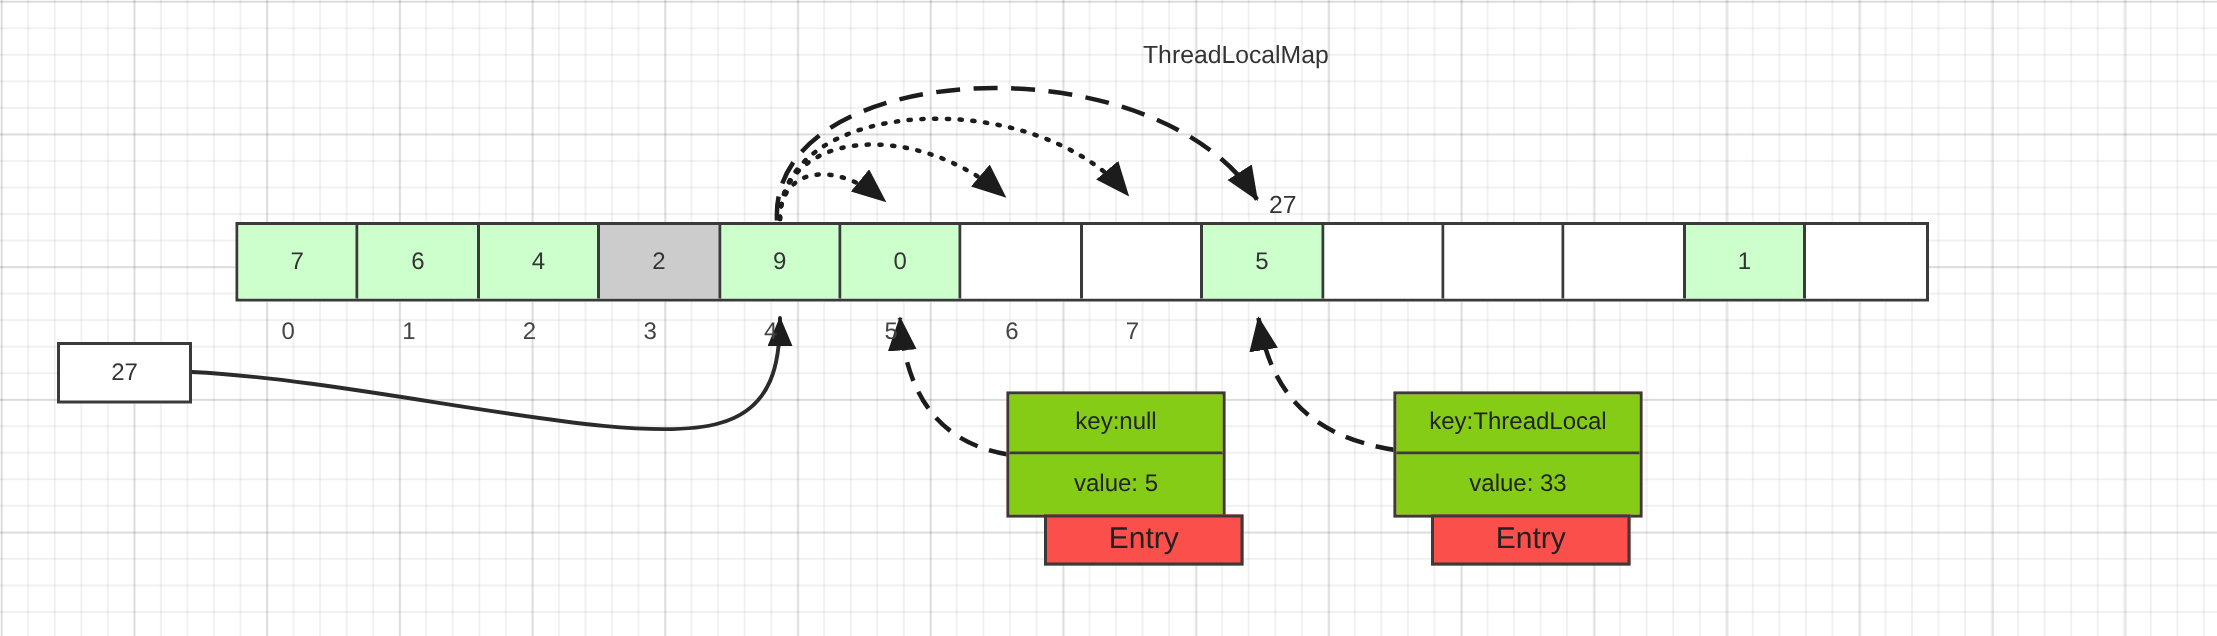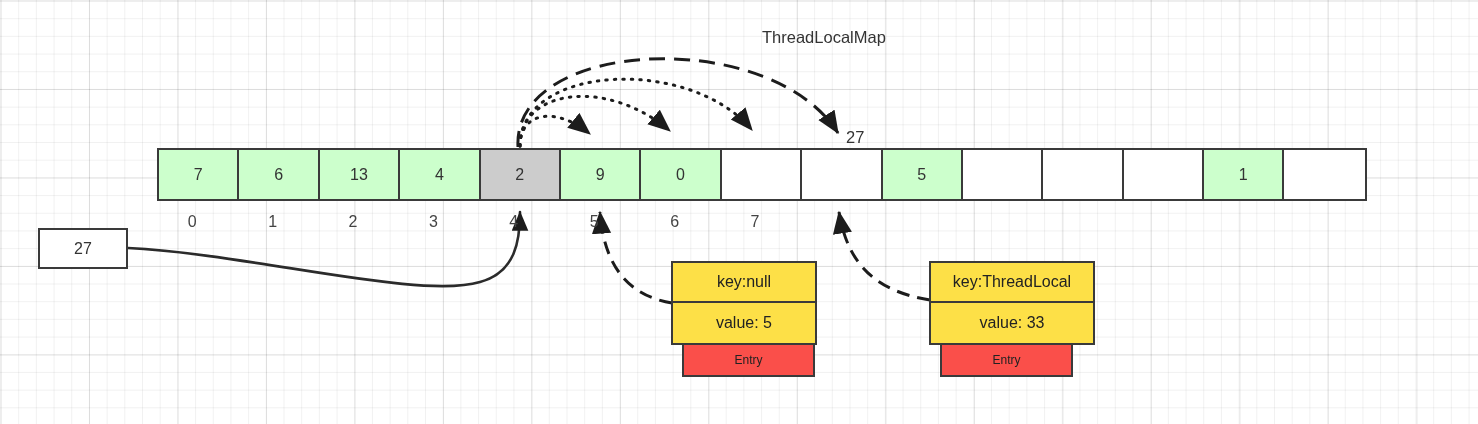--- a/index.html
+++ b/index.html
@@ -114,38 +114,38 @@
     box-sizing: border-box;
     background: #f99b96;
   }
   .entry-row {
     height: 40px;
     display: flex;
     align-items: center;
     justify-content: center;
     font-size: 16px;
     color: #222222;
-    background: #fde047;
+    background: #84cc16;
     box-sizing: border-box;
   }
   .entry-row.key {
     border-bottom: 2.5px solid #3a3a3a;
   }
   .entry-tab {
     border: 2.5px solid #3a3a3a;
     box-sizing: border-box;
     background: #fa4f4a;
     height: 34px;
     display: flex;
     align-items: center;
     justify-content: center;
-    font-size: 12px;
+    font-size: 20px;
     color: #222222;
     position: relative;
-    margin-left: 11px;
+    margin-left: 25px;
     margin-top: -2.5px;
   }
 </style>
 </head>
 <body>
 
 <div id="canvas">
 
   <svg class="svg-layer" viewBox="0 0 1478 424" xmlns="http://www.w3.org/2000/svg">
     <defs>
@@ -169,21 +169,20 @@
     <path d="M930,300 C880,292 848,268 839,212" fill="none" stroke="#1c1c1c" stroke-width="3" stroke-dasharray="13 8" marker-end="url(#ah)"></path>
   </svg>
 
   <div class="title-label">ThreadLocalMap</div>
 
   <div class="top-27-label">27</div>
 
   <div id="array">
       <div class="cell green">7</div>
       <div class="cell green">6</div>
-      <div class="cell green">13</div>
       <div class="cell green">4</div>
       <div class="cell gray">2</div>
       <div class="cell green">9</div>
       <div class="cell green">0</div>
       <div class="cell white"></div>
       <div class="cell white"></div>
       <div class="cell green">5</div>
       <div class="cell white"></div>
       <div class="cell white"></div>
       <div class="cell white"></div>

